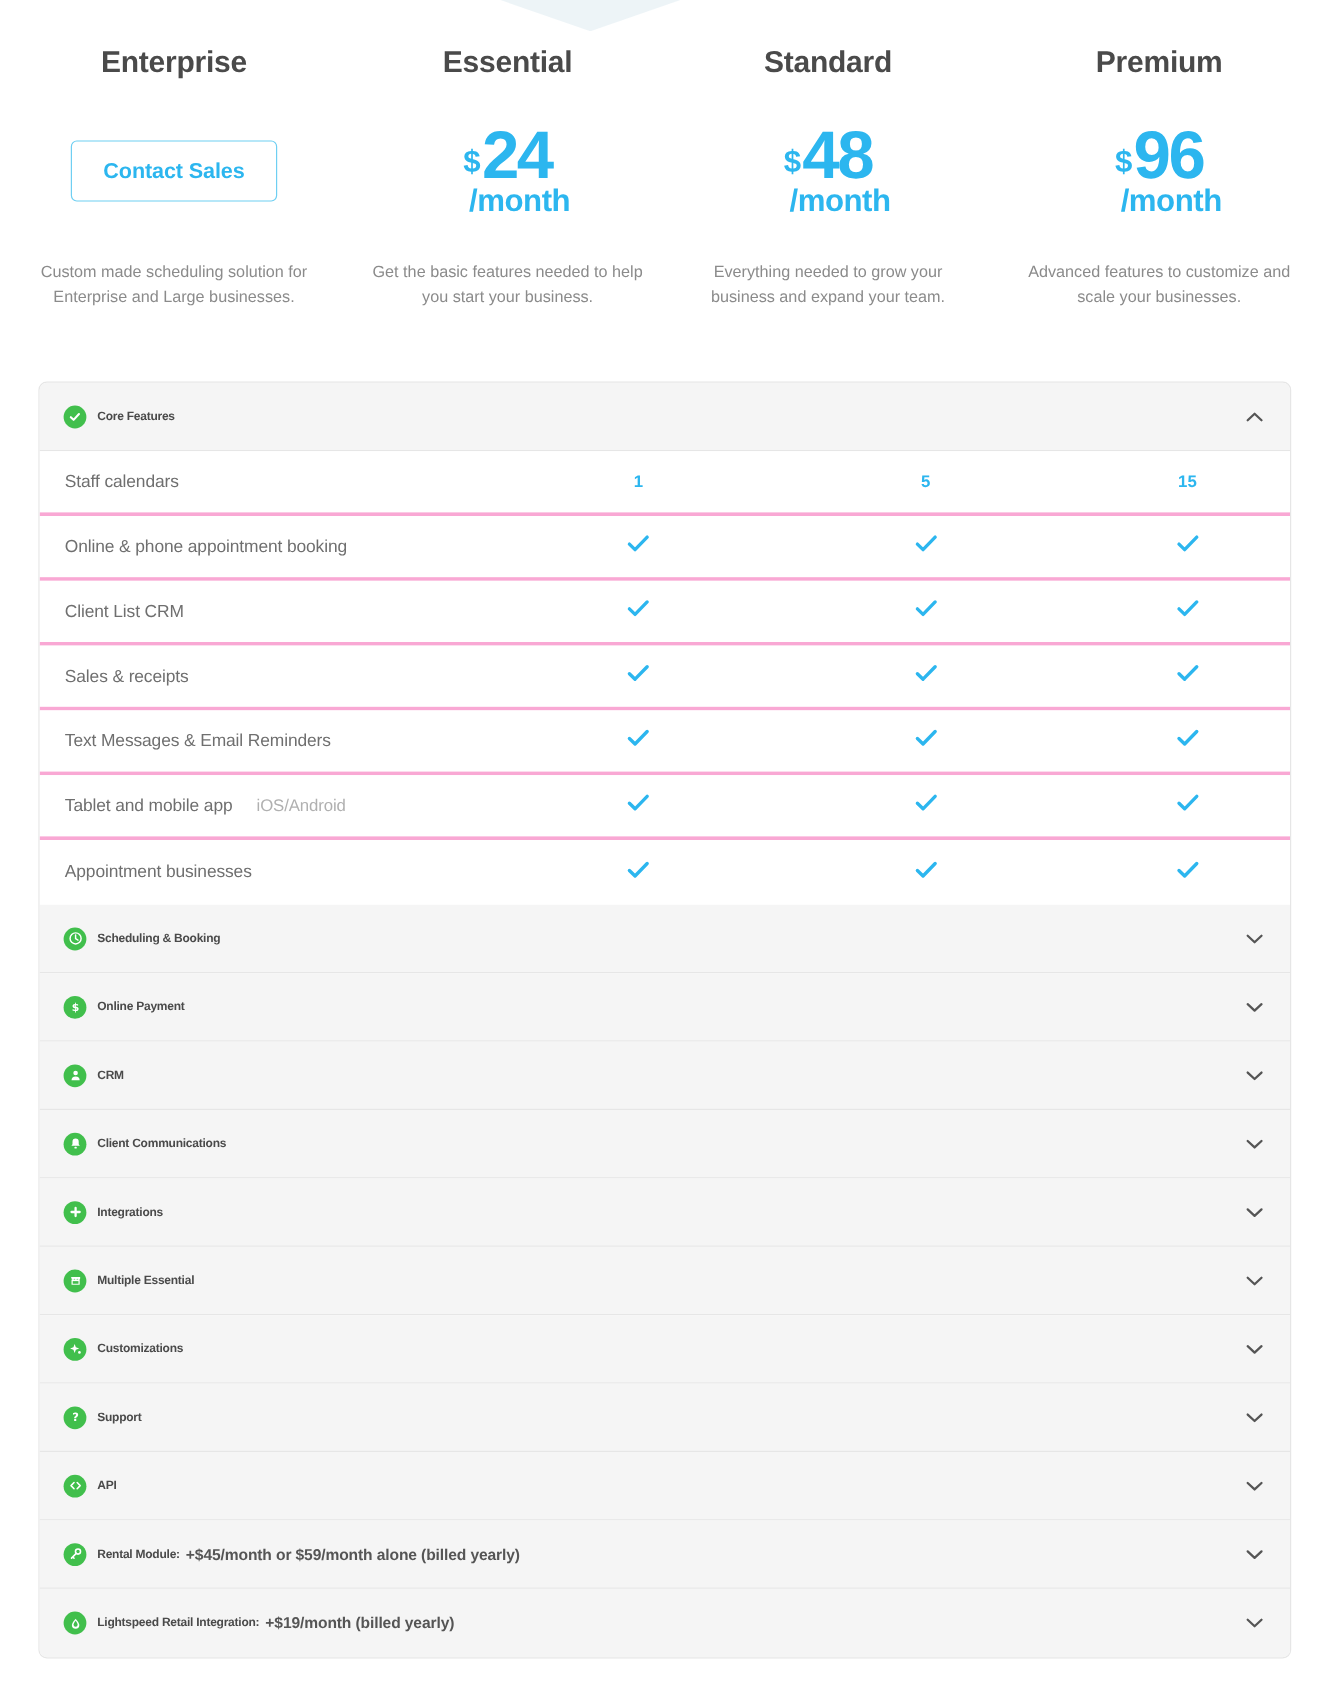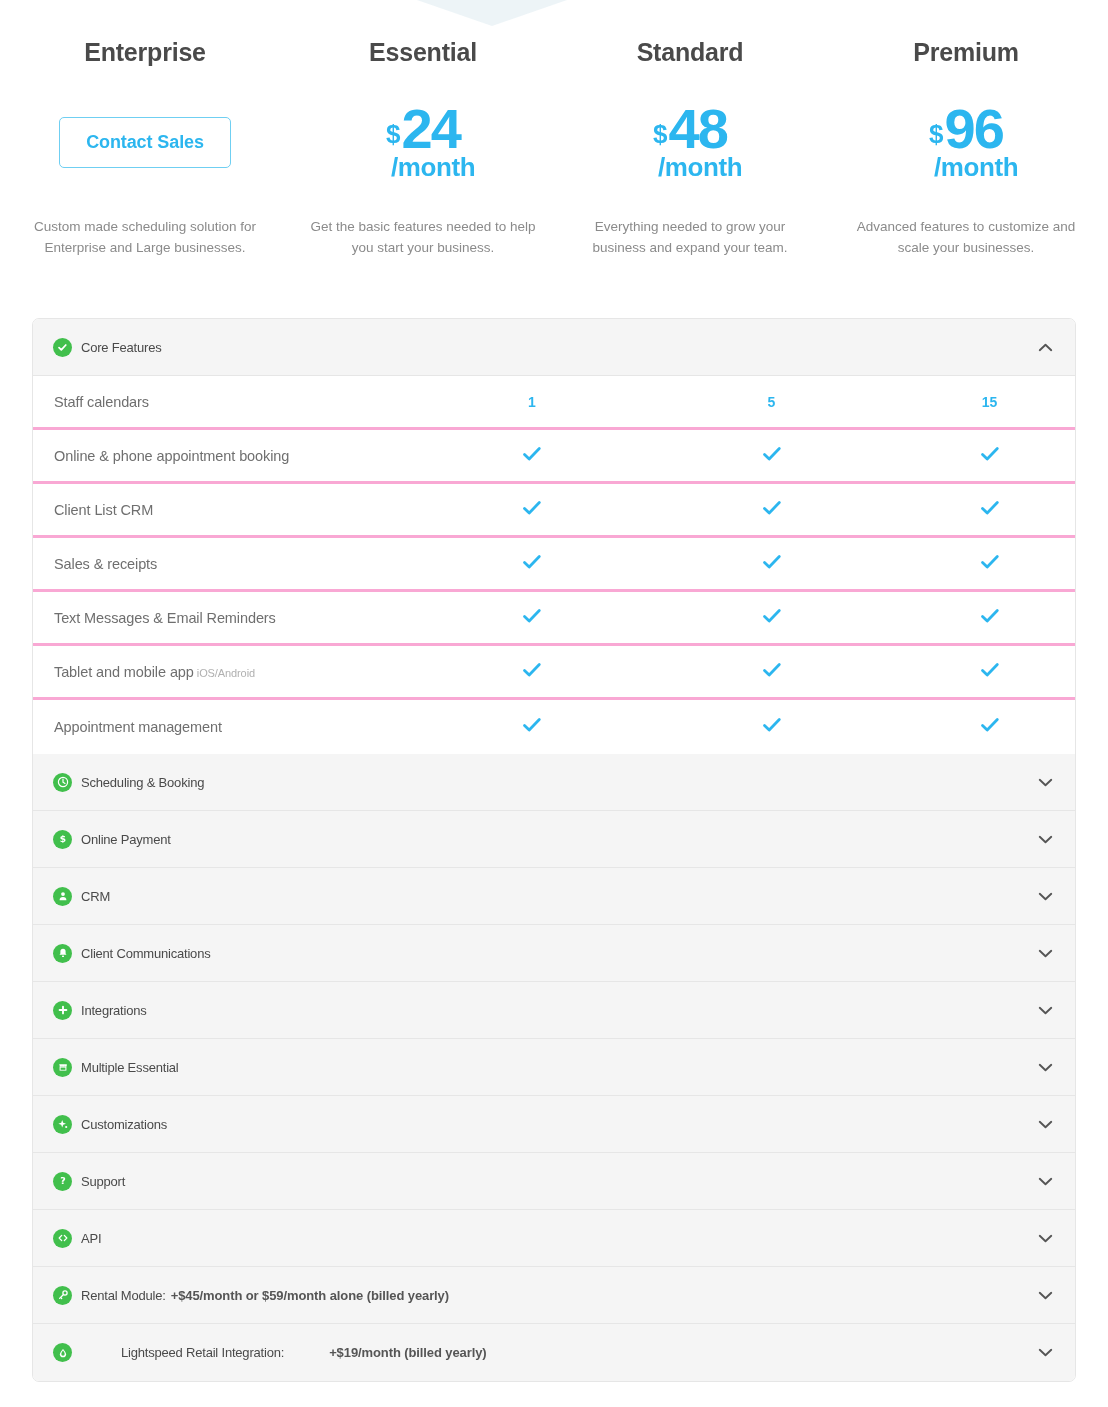--- a/index.html
+++ b/index.html
@@ -110,35 +110,35 @@
 
   .section-head {
     display: flex;
     align-items: center;
     height: 57px;
     background: #f5f5f5;
     border-bottom: 1px solid #e6e6e6;
     padding: 0 22px 0 20px;
     cursor: pointer;
   }
-  .section-head.last { border-bottom: none; gap: 40px; }
+  .section-head.last { border-bottom: none; }
   .sec-icon {
     width: 19px; height: 19px;
     border-radius: 50%;
     background: #41bf4c;
     display: inline-flex;
     align-items: center;
     justify-content: center;
     flex: 0 0 auto;
     margin-right: 9px;
   }
   .sec-icon svg { display: block; }
   .sec-title {
-    font-size: 13px;
-    font-weight: normal;
+    font-size: 10px;
+    font-weight: bold;
     color: #4a4a4a;
     letter-spacing: -.2px;
   }
   .sec-sub {
     font-size: 13px;
     font-weight: bold;
     color: #555;
     margin-left: 5px;
     letter-spacing: -.1px;
   }
@@ -152,21 +152,21 @@
     border-bottom: 3px solid #f9a8d4;
     background: #fff;
   }
   .feat-row:last-child { border-bottom: none; }
   .feat-name {
     font-size: 14.5px;
     color: #6f6f6f;
     padding-left: 21px;
     letter-spacing: -.1px;
   }
-  .feat-note { font-size: 11px; color: #b0b0b0; margin-left: 3px; }
+  .feat-note { font-size: 14px; color: #b0b0b0; margin-left: 20px; }
   .cell { text-align: center; }
   .cell-num {
     color: #2cb6ef;
     font-size: 14px;
     font-weight: bold;
   }
   .check { color: #2cb6ef; display: inline-block; }
 </style>
 </head>
 <body>
@@ -312,21 +312,21 @@
               </svg></span></div>
         <div class="cell"><span class="check"><svg width="20" height="16" viewBox="0 0 20 16">
                 <path d="M2.5 8.4 L7.2 13 L17.3 2.6" stroke="#2cb6ef" stroke-width="2.8" fill="none" stroke-linecap="round" stroke-linejoin="round"></path>
               </svg></span></div>
         <div class="cell"><span class="check"><svg width="20" height="16" viewBox="0 0 20 16">
                 <path d="M2.5 8.4 L7.2 13 L17.3 2.6" stroke="#2cb6ef" stroke-width="2.8" fill="none" stroke-linecap="round" stroke-linejoin="round"></path>
               </svg></span></div>
       </div>
 
       <div class="feat-row">
-        <div class="feat-name"><span>Appointment management</span></div>
+        <div class="feat-name"><span>Appointment businesses</span></div>
         <div class="cell"><span class="check"><svg width="20" height="16" viewBox="0 0 20 16">
                 <path d="M2.5 8.4 L7.2 13 L17.3 2.6" stroke="#2cb6ef" stroke-width="2.8" fill="none" stroke-linecap="round" stroke-linejoin="round"></path>
               </svg></span></div>
         <div class="cell"><span class="check"><svg width="20" height="16" viewBox="0 0 20 16">
                 <path d="M2.5 8.4 L7.2 13 L17.3 2.6" stroke="#2cb6ef" stroke-width="2.8" fill="none" stroke-linecap="round" stroke-linejoin="round"></path>
               </svg></span></div>
         <div class="cell"><span class="check"><svg width="20" height="16" viewBox="0 0 20 16">
                 <path d="M2.5 8.4 L7.2 13 L17.3 2.6" stroke="#2cb6ef" stroke-width="2.8" fill="none" stroke-linecap="round" stroke-linejoin="round"></path>
               </svg></span></div>
       </div>

